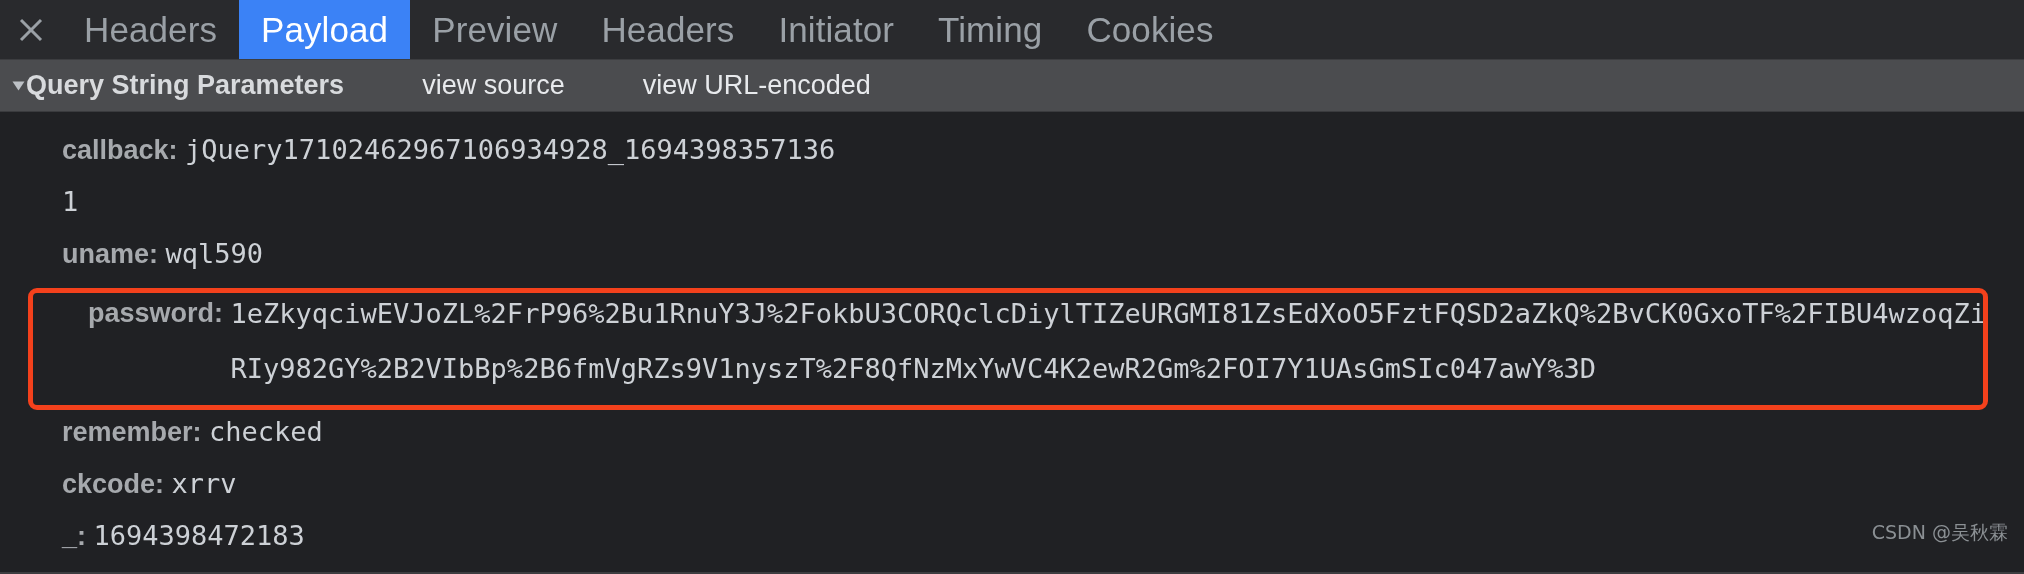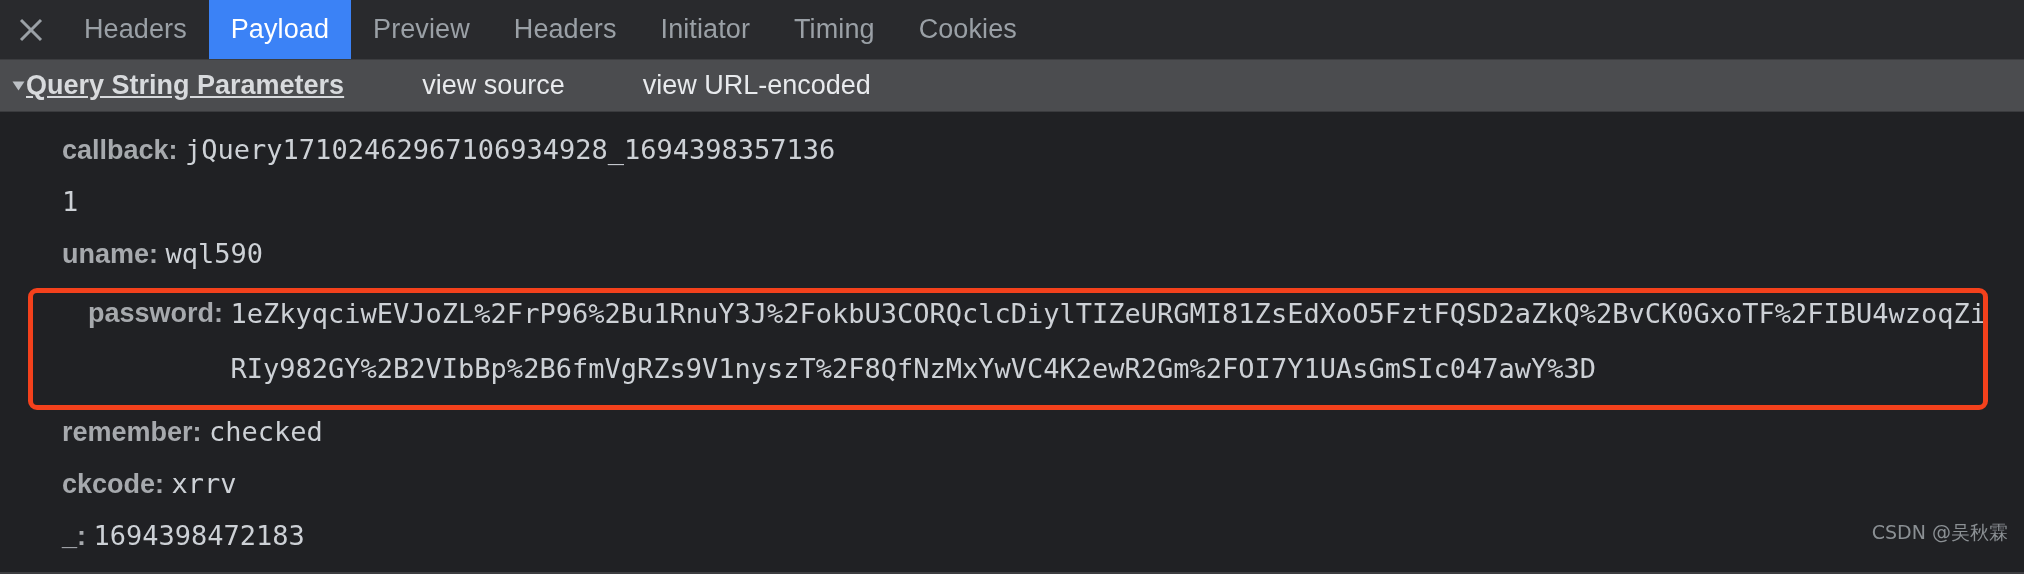--- a/index.html
+++ b/index.html
@@ -43,21 +43,21 @@
     align-items: center;
     justify-content: center;
     cursor: pointer;
   }
   .close-btn svg { display: block; }
 
   .tab {
     display: flex;
     align-items: center;
     padding: 16px 22px;
-    font-size: 27px;
+    font-size: 35px;
     color: #9aa0a6;
     letter-spacing: 0.1px;
     cursor: pointer;
     white-space: nowrap;
     background: transparent;
   }
   .tab.selected {
     background: #3b82f6;
     color: #ffffff;
   }
@@ -81,21 +81,20 @@
     margin-right: 3px;
     flex: 0 0 auto;
     cursor: pointer;
   }
 
   .section-title {
     font-size: 27px;
     font-weight: bold;
     color: #d8dadd;
     white-space: nowrap;
-    text-decoration: underline;
   }
 
   .header-link {
     font-size: 27px;
     color: #e8eaed;
     margin-left: 78px;
     white-space: nowrap;
     cursor: pointer;
   }
   .header-link:first-of-type { margin-left: 58px; }

